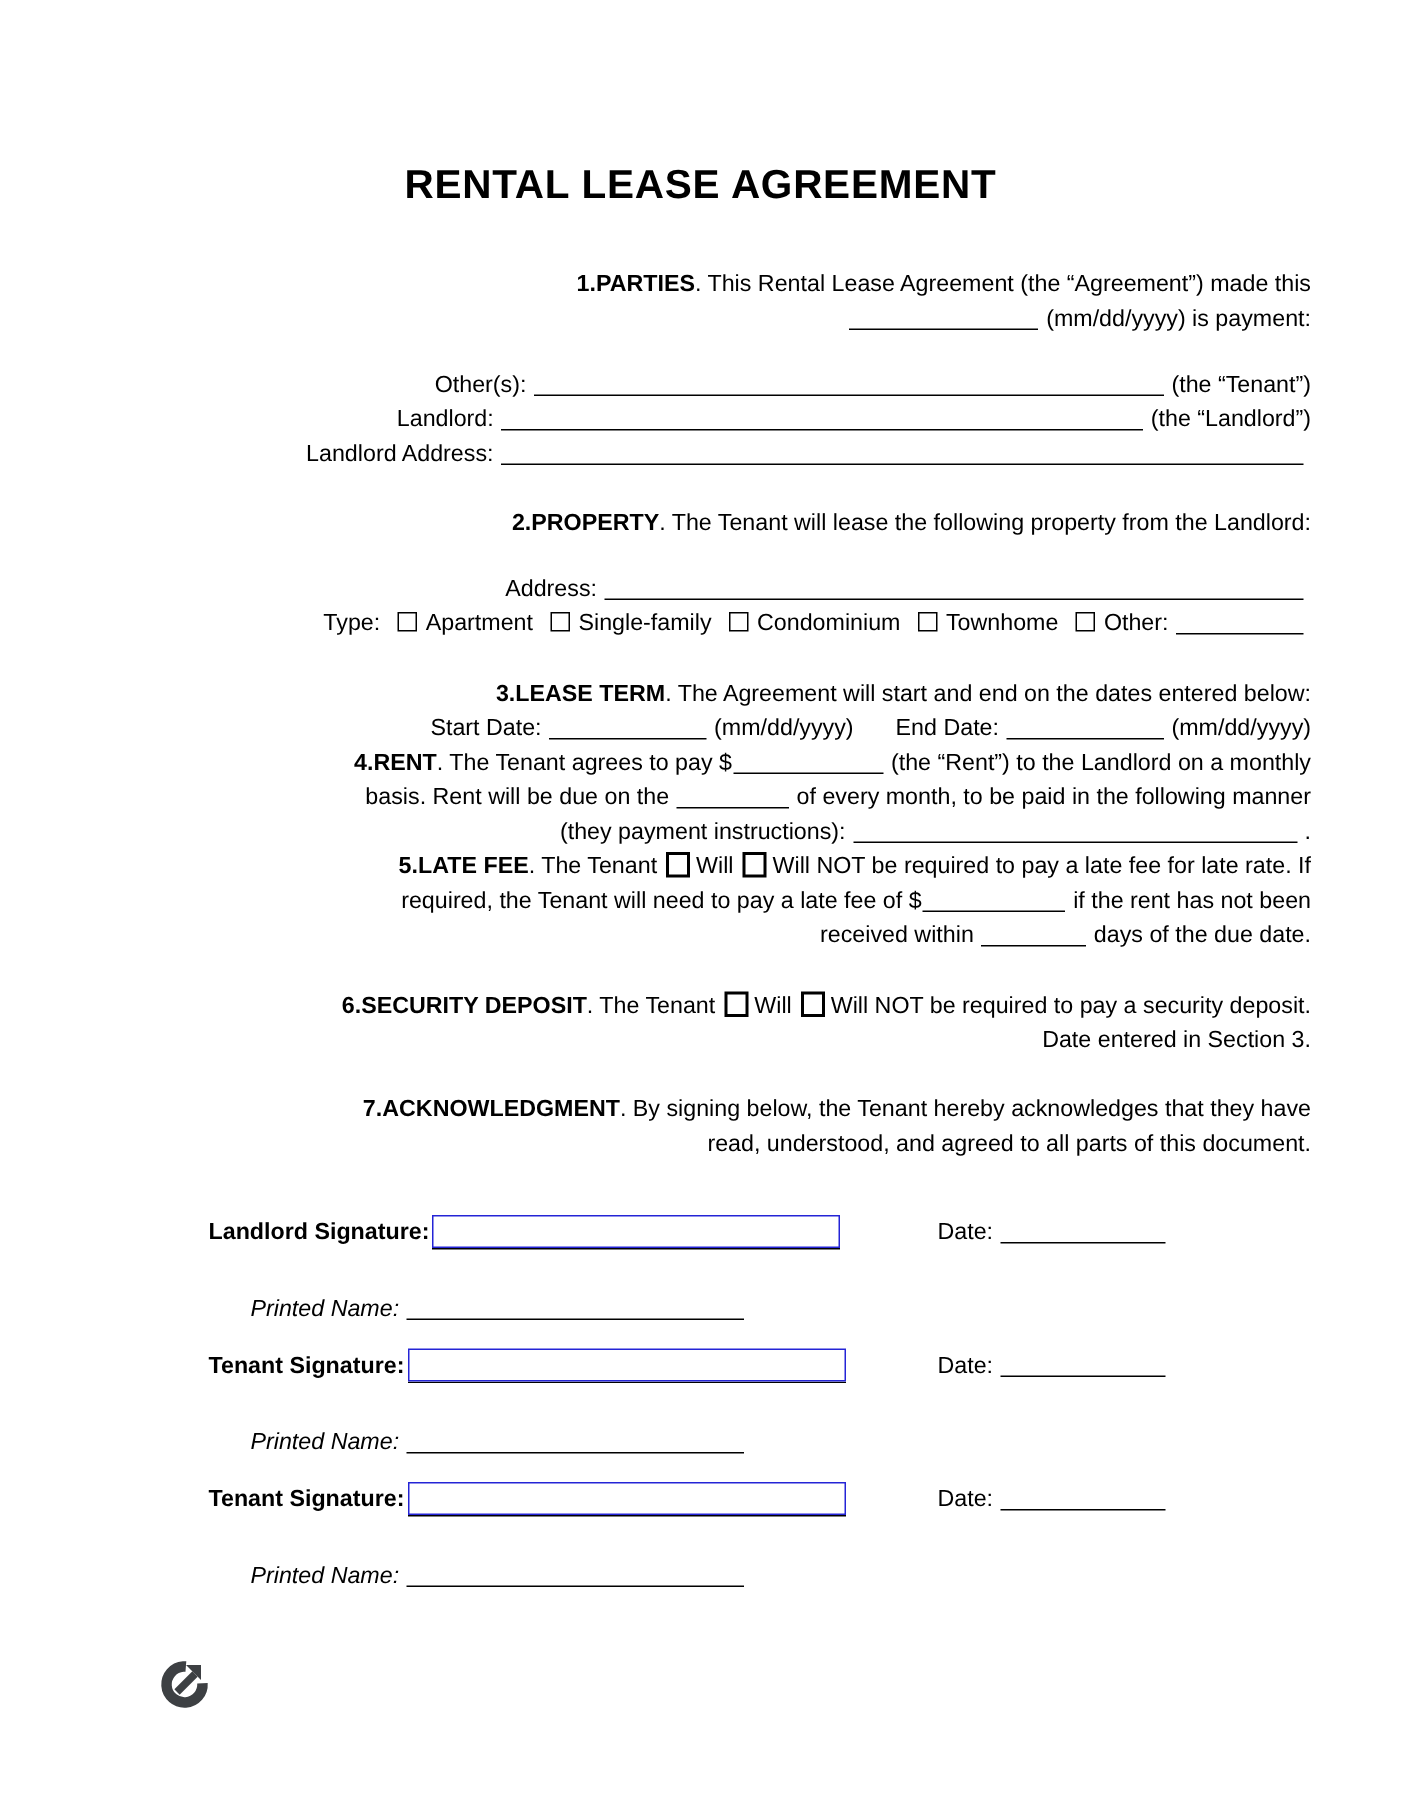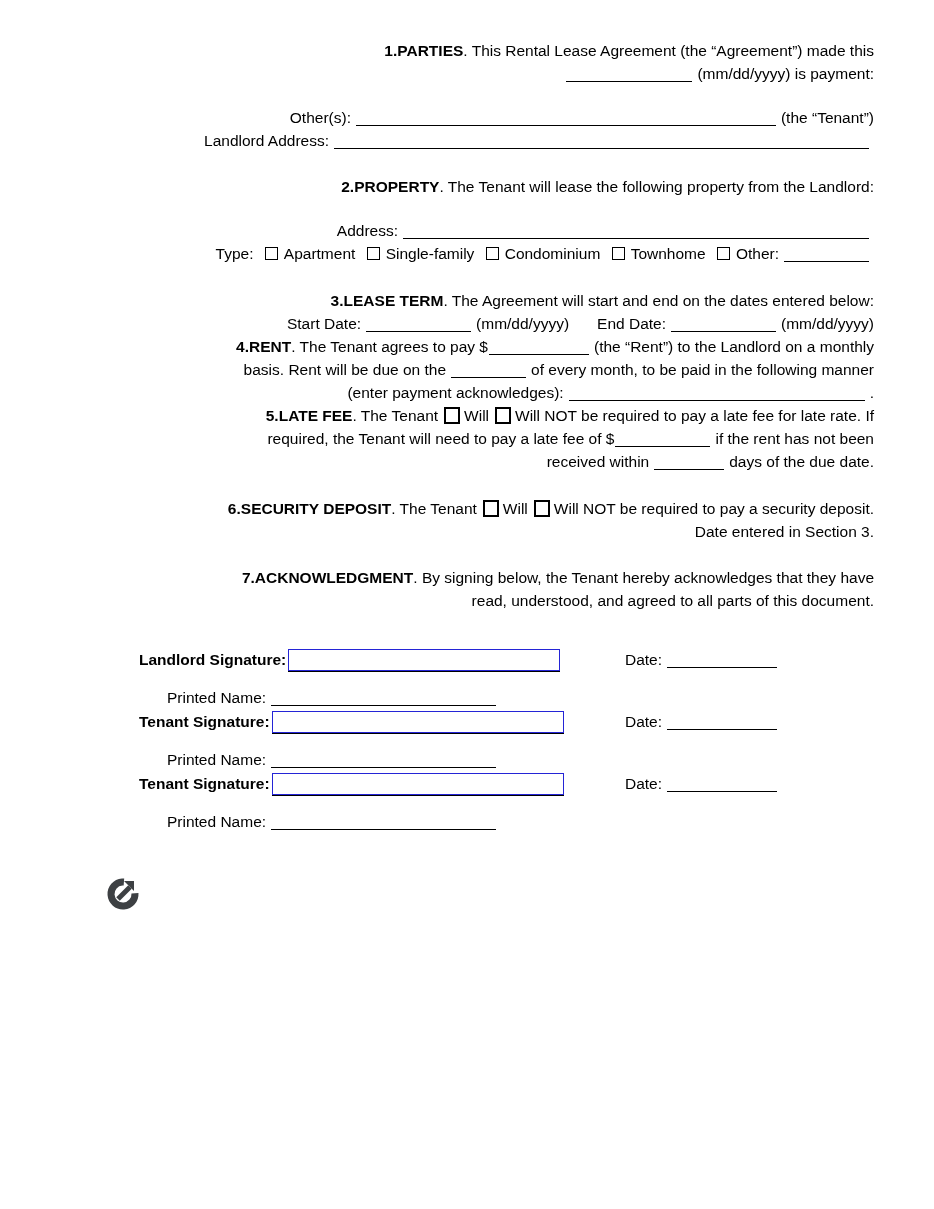--- a/index.html
+++ b/index.html
@@ -79,41 +79,45 @@
     border: 1.5px solid #2424d6;
     background: #fff;
     outline: none;
     font-family: "Liberation Sans", sans-serif;
     font-size: 14px;
     padding: 0 4px;
   }
   .sig-landlord input { width: 272px; }
   .sig-tenant input { width: 292px; }
   .datecell { position: absolute; left: 486px; top: 0; }
-  .printedrow { margin-left: 28px; margin-top: 14px; line-height: 23px; white-space: nowrap; }
-  .siggroupgap { }
+  .printedrow { margin-left: 28px; margin-top: 27px; line-height: 23px; white-space: nowrap; font-style: italic; }
+  .siggroupgap { margin-top: 14px; }
 
   .logo { margin-left: 105px; margin-top: 42px; width: 36px; height: 36px; }
 </style>
 </head>
 <body>
 
 <div class="page">
 
+  <div class="title">RENTAL LEASE AGREEMENT</div>
 
   
   <div class="sec" id="sec-parties">
     <div class="ln">
       <span class="num">1.</span><b class="h">PARTIES</b><span>. This Rental Lease Agreement (the “Agreement”) made this</span>
     </div>
     <div class="ln cont">
       <span class="bl w126 ml0"></span><span>(mm/dd/yyyy) is payment:</span>
     </div>
     <div class="ln ind2 gap21">
       <span>Other(s):</span><span class="bl wtenant"></span><span>(the “Tenant”)</span>
+    </div>
+    <div class="ln ind2">
+      <span>Landlord:</span><span class="bl wlandlord"></span><span>(the “Landlord”)</span>
     </div>
     <div class="ln ind2">
       <span>Landlord Address:</span><span class="bl wladdr"></span>
     </div>
   </div>
 
   
   <div class="sec gap23">
     <div class="ln">
       <span class="num">2.</span><b class="h">PROPERTY</b><span>. The Tenant will lease the following property from the Landlord:</span>
@@ -143,21 +147,21 @@
 
   
   <div class="sec gap20">
     <div class="ln">
       <span class="num">4.</span><b class="h">RENT</b><span>. The Tenant agrees to pay $</span><span class="bl wrent ml0"></span><span>(the “Rent”) to the Landlord on a monthly</span>
     </div>
     <div class="ln cont">
       <span>basis. Rent will be due on the</span><span class="bl wdue"></span><span>of every month, to be paid in the following manner</span>
     </div>
     <div class="ln cont">
-      <span>(enter payment acknowledges):</span><span class="bl wpay"></span><span>.</span>
+      <span>(they payment instructions):</span><span class="bl wpay"></span><span>.</span>
     </div>
   </div>
 
   
   <div class="sec gap20">
     <div class="ln">
       <span class="num">5.</span><b class="h">LATE FEE</b><span>. The Tenant</span><span class="cb"></span><span>Will</span><span class="cb"></span><span>Will NOT be required to pay a late fee for late rate. If</span>
     </div>
     <div class="ln cont">
       <span>required, the Tenant will need to pay a late fee of $</span><span class="bl wlate ml0"></span><span>if the rent has not been</span>

